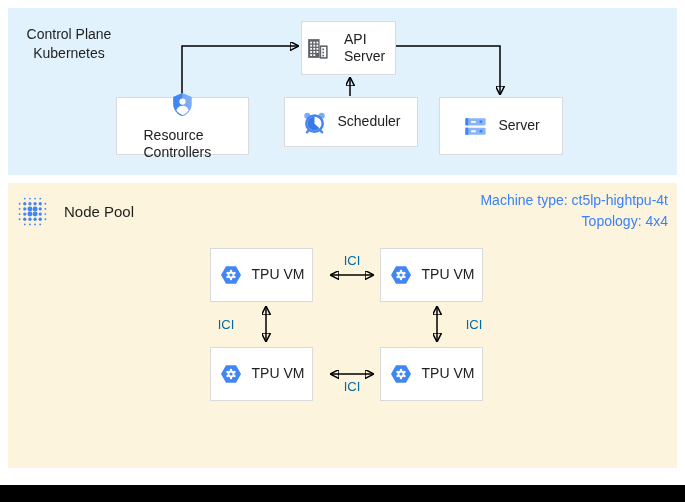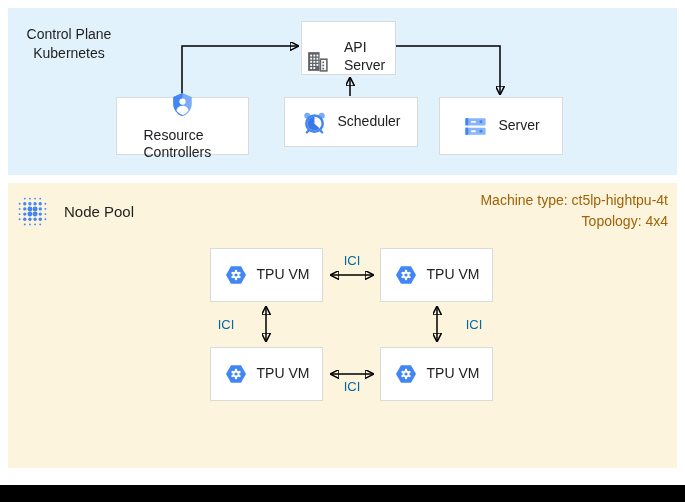--- a/index.html
+++ b/index.html
@@ -14,37 +14,37 @@
   .cp-title{
     position:absolute;left:14px;top:25px;width:110px;text-align:center;
     font-size:14px;line-height:1.35;color:#1f1f1f;
   }
   .box{
     position:absolute;background:#fff;border:1px solid #D9DADC;box-sizing:border-box;
     display:flex;align-items:center;justify-content:center;gap:9px;
     font-size:14px;color:#202124;
   }
   .box .lbl{line-height:1.25;}
-  #box-api-server{left:301px;top:21px;width:95px;height:54px;gap:14px;align-items:flex-end;}
+  #box-api-server{left:301px;top:21px;width:95px;height:54px;gap:14px;}
   #box-api-server .lbl{width:48px;}
   #box-resource-controllers{left:116px;top:97px;width:133px;height:58px;flex-direction:column;}
   #box-resource-controllers .lbl{width:78px;}
   #box-scheduler{left:284px;top:97px;width:134px;height:50px;}
   #box-storage{left:439px;top:97px;width:124px;height:58px;}
-  .tpu-box{width:113px;height:54px;}
+  .tpu-box{width:103px;height:54px;}
   #tpu-tl{left:210px;top:248px;}
   #tpu-tr{left:380px;top:248px;}
   #tpu-bl{left:210px;top:347px;}
   #tpu-br{left:380px;top:347px;}
   .icon{display:inline-flex;flex:0 0 auto;}
   #node-pool-icon{position:absolute;left:16px;top:195px;}
   .np-title{position:absolute;left:64px;top:203px;font-size:15px;color:#1f1f1f;}
   .np-meta{
     position:absolute;right:17px;top:190px;text-align:right;
-    font-size:14px;line-height:1.5;color:#a16207;
+    font-size:14px;line-height:1.5;color:#3b82f6;
   }
   .ici{
     position:absolute;width:44px;text-align:center;font-size:13px;color:#0369a1;
   }
   #ici-top{left:330px;top:253px;}
   #ici-bottom{left:330px;top:379px;}
   #ici-left{left:204px;top:317px;}
   #ici-right{left:452px;top:317px;}
   #arrow-layer{position:absolute;left:0;top:0;width:685px;height:502px;pointer-events:none;}
   #arrow-layer path{stroke:#000;stroke-width:1.5;fill:none;}

